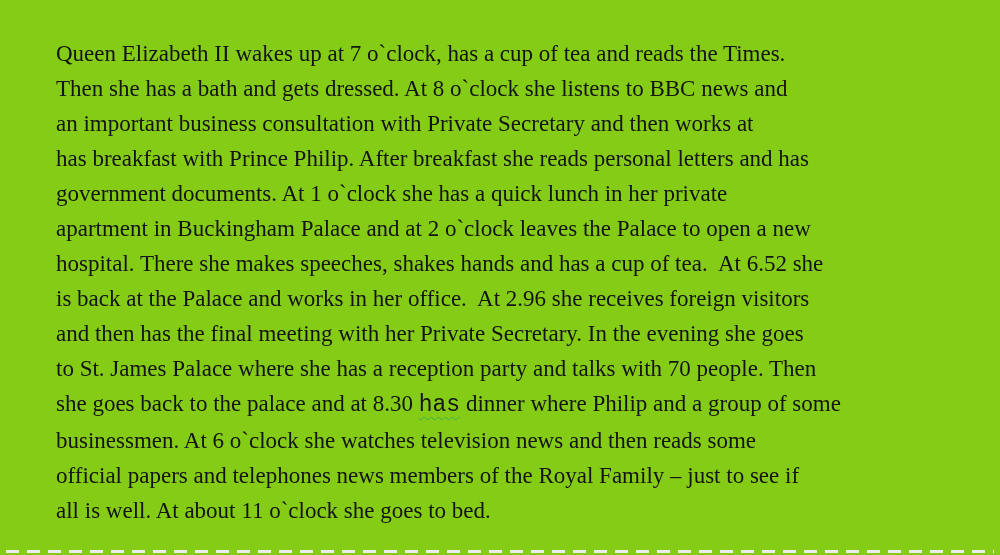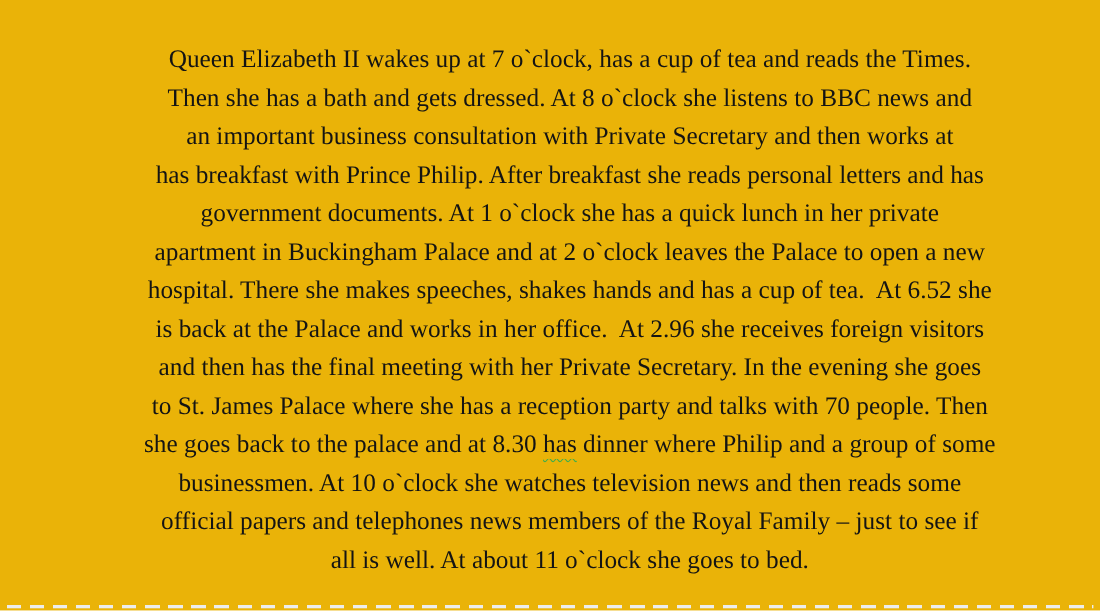--- a/index.html
+++ b/index.html
@@ -10,37 +10,37 @@
   body {
     width: 1000px;
     height: 555px;
     overflow: hidden;
     position: relative;
     font-family: "Liberation Serif", serif;
   }
   .page {
     position: absolute;
     inset: 0;
-    background: #eab308;
-    text-align: center;
+    background: #84cc16;
   }
   .paragraph {
     padding: 36px 20px 0 56px;
     font-size: 23px;
     line-height: 35px;
     color: #141414;
   }
   .line {
     white-space: pre;
   }
   .squiggle {
     text-decoration-line: underline;
     text-decoration-style: wavy;
     text-decoration-thickness: 1px;
     text-underline-offset: 5px;
+    font-family: Liberation Mono, monospace;
   }
   .bottom-artifact {
     position: absolute;
     left: 6px;
     right: 6px;
     bottom: 2px;
     height: 3px;
     background: repeating-linear-gradient(
       90deg,
       #ececec 0px, #ececec 13px,
@@ -57,18 +57,18 @@
       <div class="line">Then she has a bath and gets dressed. At 8 o`clock she listens to BBC news and</div>
       <div class="line">an important business consultation with Private Secretary and then works at</div>
       <div class="line">has breakfast with Prince Philip. After breakfast she reads personal letters and has</div>
       <div class="line">government documents. At 1 o`clock she has a quick lunch in her private</div>
       <div class="line">apartment in Buckingham Palace and at 2 o`clock leaves the Palace to open a new</div>
       <div class="line">hospital. There she makes speeches, shakes hands and has a cup of tea.  At 6.52 she</div>
       <div class="line">is back at the Palace and works in her office.  At 2.96 she receives foreign visitors</div>
       <div class="line">and then has the final meeting with her Private Secretary. In the evening she goes</div>
       <div class="line">to St. James Palace where she has a reception party and talks with 70 people. Then</div>
       <div class="line"><span>she goes back to the palace and at 8.30 </span><span class="squiggle" style="text-decoration-color: rgb(63, 174, 74);">has</span><span> dinner where Philip and a group of some</span></div>
-      <div class="line">businessmen. At 10 o`clock she watches television news and then reads some</div>
+      <div class="line">businessmen. At 6 o`clock she watches television news and then reads some</div>
       <div class="line">official papers and telephones news members of the Royal Family – just to see if</div>
       <div class="line">all is well. At about 11 o`clock she goes to bed.</div>
     </div>
   <div class="bottom-artifact"></div>
 </div>
 
 </body></html>

